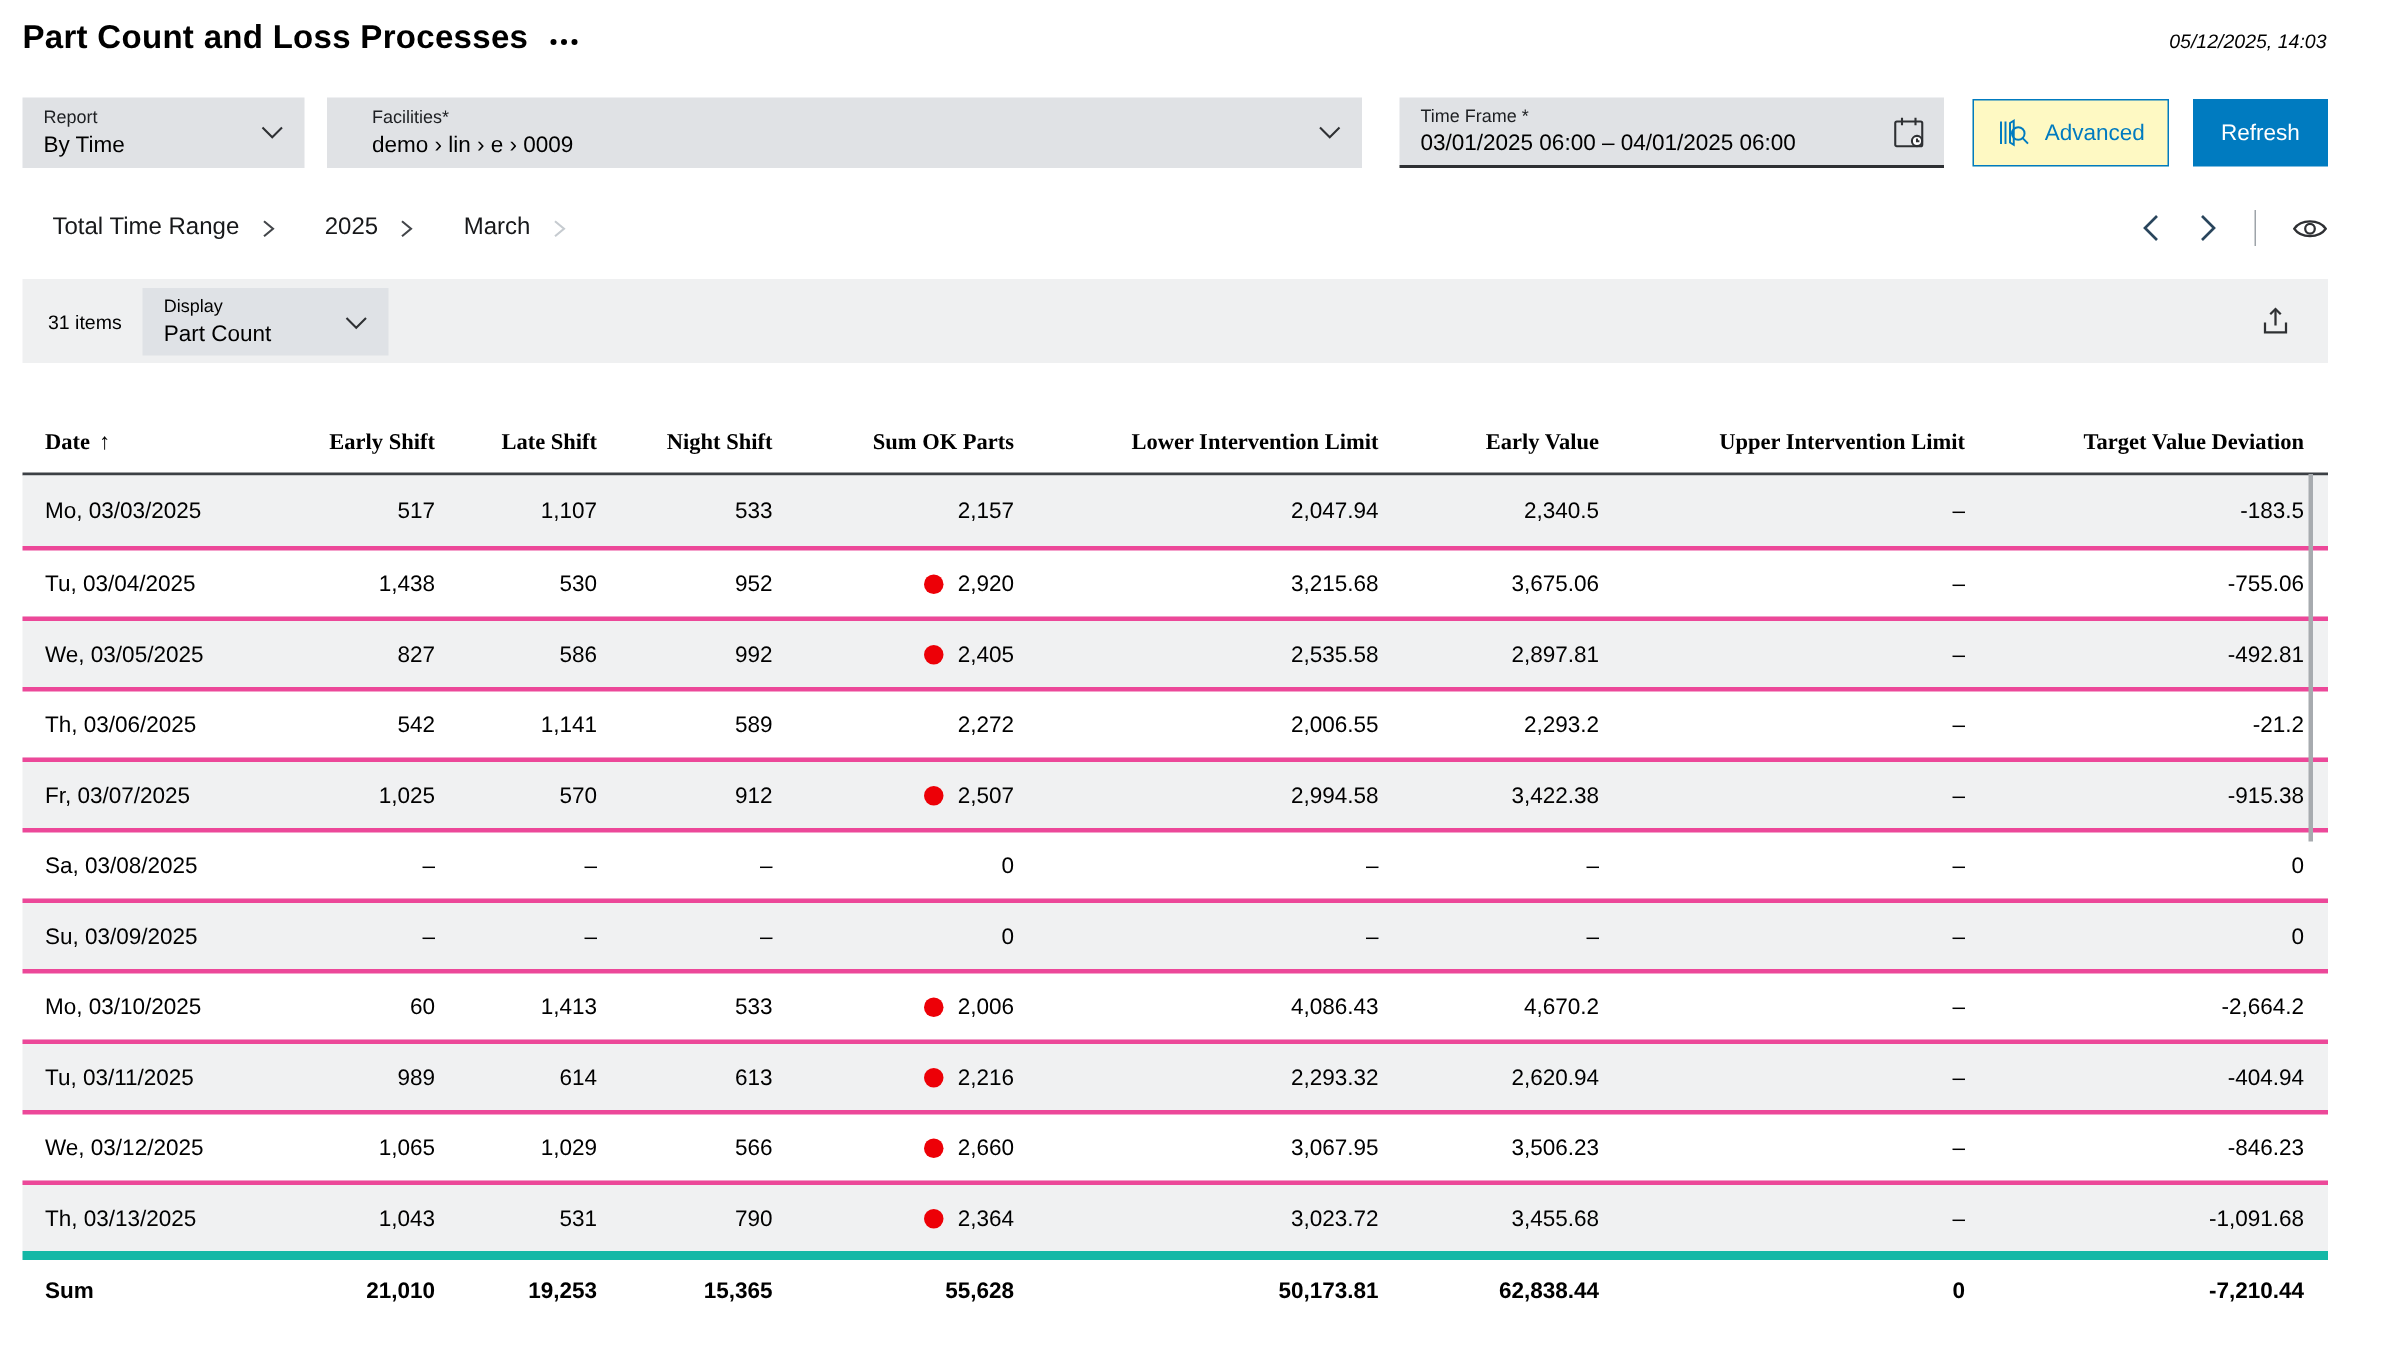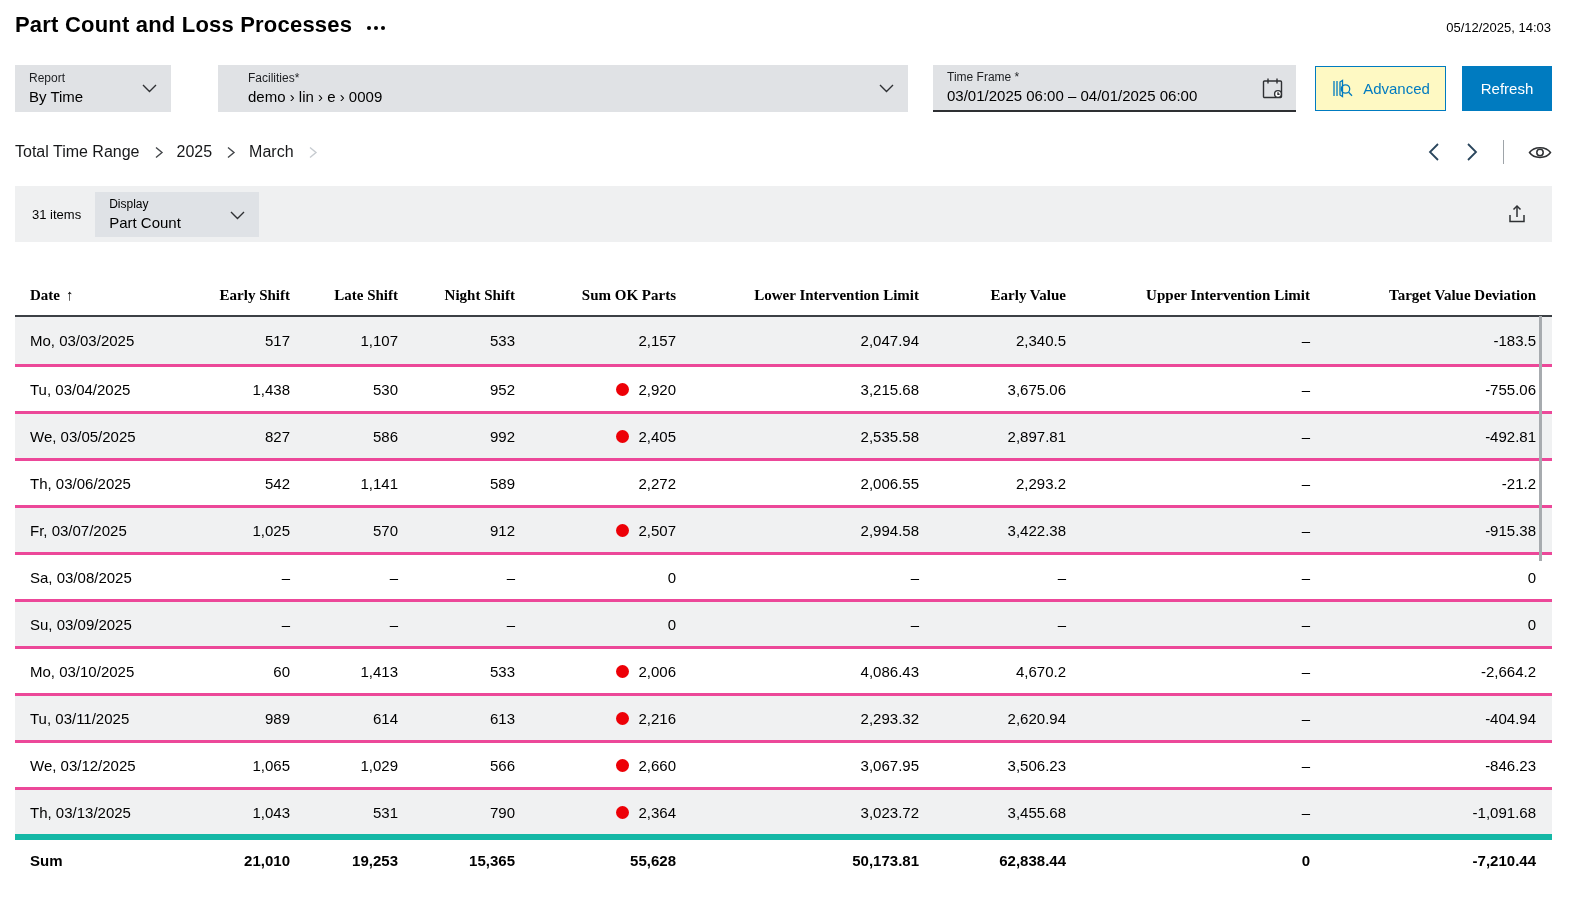--- a/index.html
+++ b/index.html
@@ -5,41 +5,41 @@
   * { margin:0; padding:0; box-sizing:border-box; }
   html,body { width:1594px; height:906px; overflow:hidden; background:#fff;
     font-family:"Liberation Sans", sans-serif; color:#000; }
 
   
   .header { position:absolute; top:12px; left:15px; right:43px;
     display:flex; align-items:flex-start; justify-content:space-between; }
   .title-wrap { display:flex; align-items:center; gap:14px; }
   .page-title { font-size:22px; font-weight:bold; letter-spacing:.2px; }
   .more-btn { display:flex; align-items:center; cursor:pointer; padding-top:6px; }
-  .timestamp { font-size:13px; padding-top:8px; }
+  .timestamp { font-size:13px; padding-top:8px;font-style:italic; }
 
   
   .filters { position:absolute; top:65px; left:15px; width:1537px; height:47px; }
   .field { position:absolute; top:0; height:47px; background:#e0e2e5; padding:6px 14px 0 14px; cursor:pointer; }
   .field .flabel { font-size:12px; color:#1d1f22; }
   .field .fvalue { font-size:15px; margin-top:3px; white-space:nowrap; }
-  .field-report { left:0; width:156px; }
+  .field-report { left:0; width:188px; }
   .field-facilities { left:203px; width:690px;padding-left:30px; }
   .field-timeframe { left:918px; width:363px; border-bottom:2px solid #2e3033; padding-top:5px; }
   .chev { position:absolute; right:14px; top:19px; }
   .cal-btn { position:absolute; right:12px; top:12px; cursor:pointer; }
   .btn { position:absolute; top:1px; height:45px; display:flex; align-items:center; justify-content:center;
     gap:9px; font-size:15px; cursor:pointer; }
   .btn-advanced { left:1300px; width:131px; background:#fef9c3; border:1px solid #007bc0; color:#007bc0; }
   .btn-refresh { left:1447px; width:90px; background:#007bc0; color:#fff; border:none; }
 
   
   .breadcrumb-row { position:absolute; top:138px; left:15px; width:1537px; height:28px;
     display:flex; align-items:center; font-size:16px; color:#17181a; }
-  .crumb { cursor:pointer; }
+  .crumb { cursor:pointer;margin-left:20px; }
   .crumb-sep { display:flex; align-items:center; margin:0 12px; color:#43464a; }
   .crumb-sep.disabled { color:#c6cbd0; }
   .nav-controls { margin-left:auto; display:flex; align-items:center; gap:24px; color:#29455c; }
   .nav-controls .vdiv { width:1px; height:24px; background:#9ea4a9; }
   .icon-btn { display:flex; align-items:center; cursor:pointer; }
 
   
   .toolbar { position:absolute; top:186px; left:15px; width:1537px; height:56px;
     background:#eff0f1; display:flex; align-items:center; padding-left:17px; }
   .items-count { font-size:13px; }

